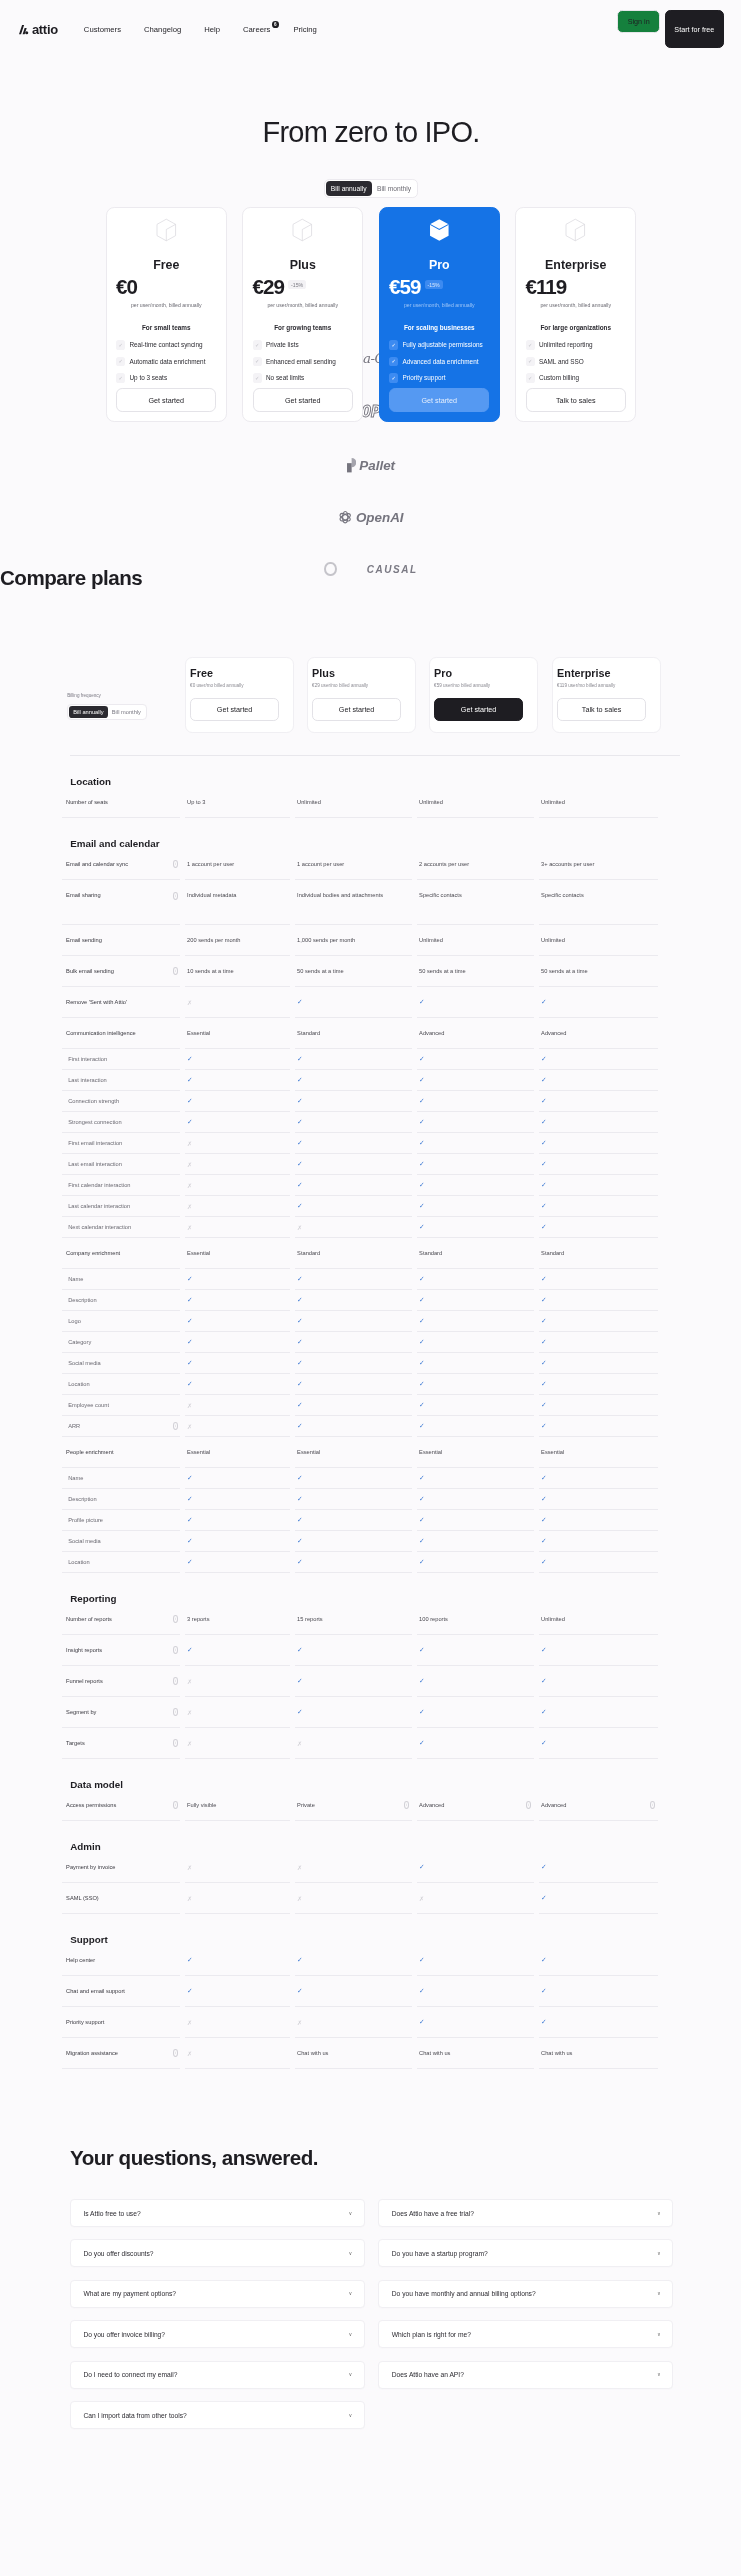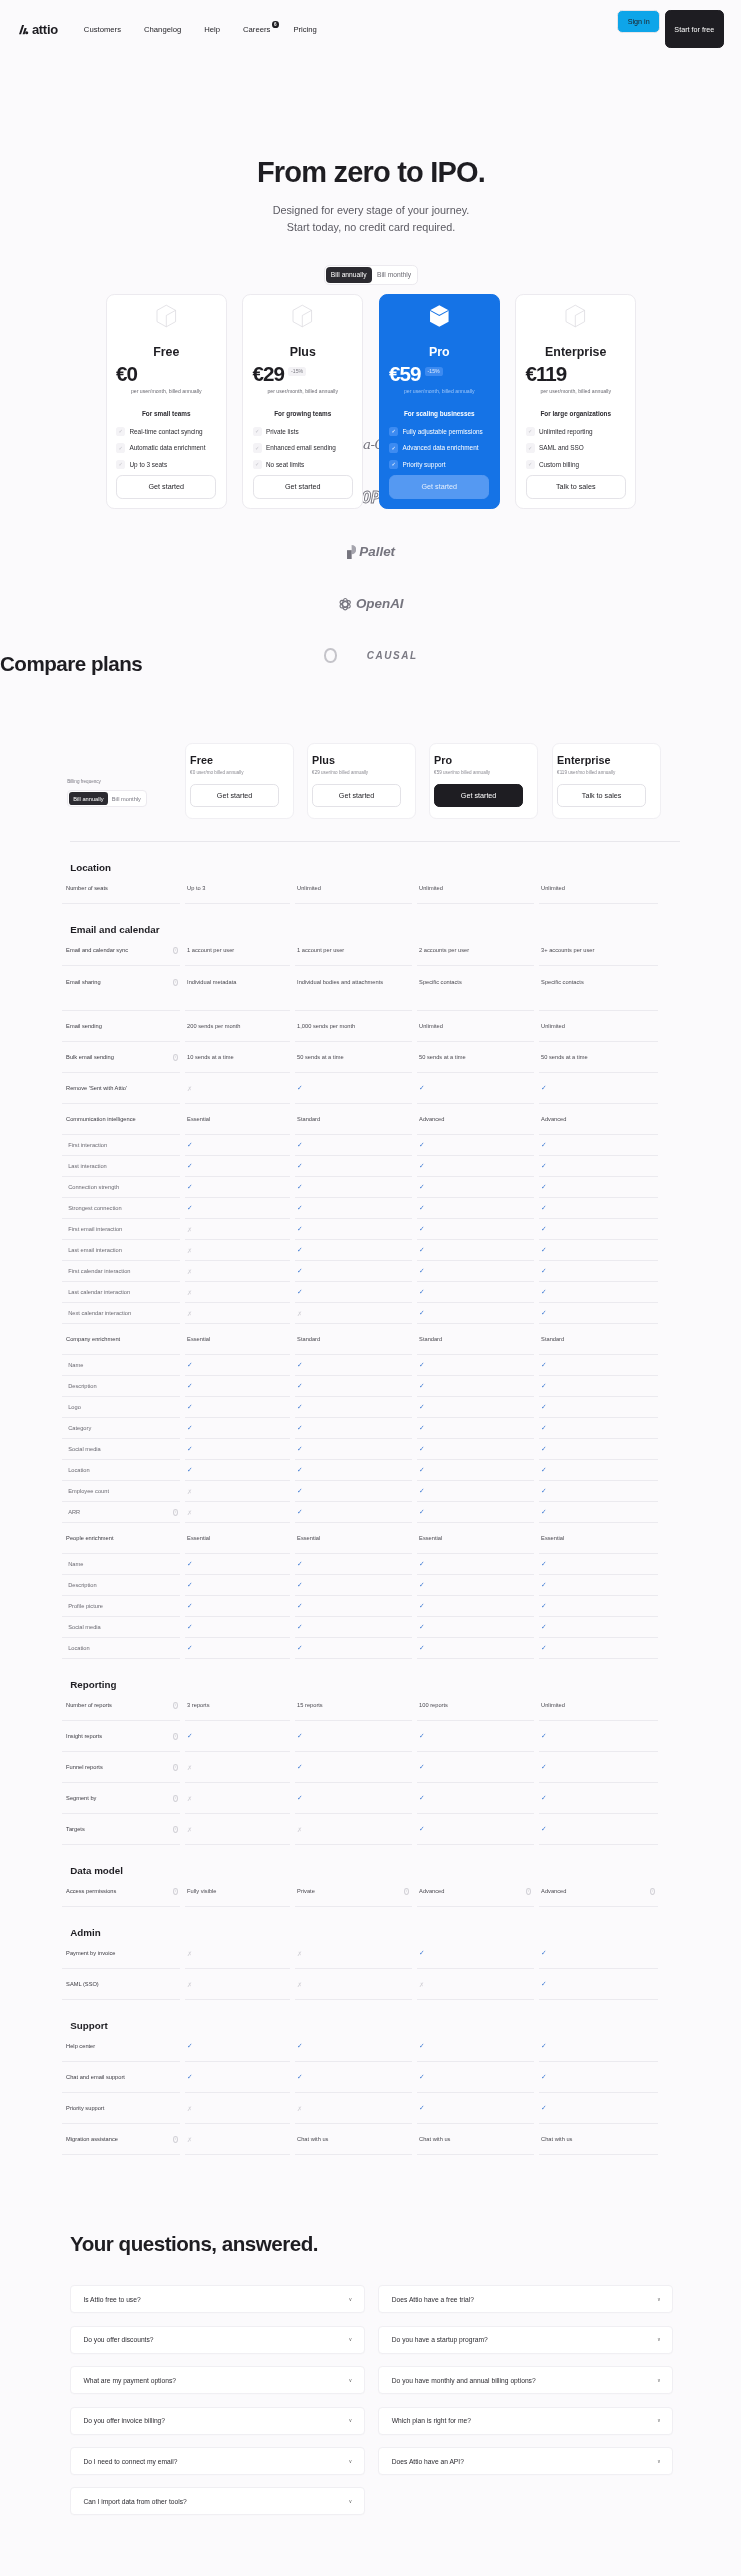--- a/index.html
+++ b/index.html
@@ -9,30 +9,30 @@
   
   .nav { height: 58px; display: flex; align-items: center; padding: 0 18.5px; position: relative; }
   .logo { display: flex; align-items: center; gap: 2.1px; font-weight: 700; font-size: 13px; letter-spacing: -0.3px; color: #1e1d22; }
   .logo-mark { width: 11.3px; height: 11.3px; position: relative; }
   .logo-mark svg { width: 11.3px; height: 11.3px; }
   .nav-links { display: flex; gap: 23px; margin-left: 26px; font-size: 7.7px; }
   .nav-link { color: #1e1d22; text-decoration: none; position: relative; }
   .badge-count { position: absolute; top: -3.1px; right: -8.2px; width: 6.7px; height: 6.7px; border-radius: 50%; background: #1e1d22; color: #fff; font-size: 4.6px; display: flex; align-items: center; justify-content: center; font-weight: 700; }
   .nav-right { margin-left: auto; display: flex; gap: 5.2px; }
   .btn { font-family: inherit; font-size: 7.2px; border-radius: 5.2px; cursor: pointer; }
-  .btn-outline { background: #0ea5e9; border: 0.5px solid #e6e5ea; color: #1e1d22; height: 23px; padding: 0 9.3px; }
+  .btn-outline { background: #15803d; border: 0.5px solid #e6e5ea; color: #1e1d22; height: 23px; padding: 0 9.3px; }
   .btn-dark { background: #1e1d22; color: #fff; border: 0.5px solid #1e1d22; height: 38px; padding: 0 8.2px; }
 
   
   .hero { text-align: center; padding-top: 58px; position: relative; }
   .hero-grid { position: absolute; left: 0; top: 41px; width: 742px; height: 247px; pointer-events: none;
     background-image: linear-gradient(#eeedf1 0.5px, transparent 0.5px), linear-gradient(90deg, #f1f0f4 0.5px, transparent 0.5px);
     background-size: 100% 23px, 36px 100%; opacity: 0.55;
     -webkit-mask-image: radial-gradient(ellipse at 50% 50%, transparent 35%, #000 80%); mask-image: radial-gradient(ellipse at 50% 50%, transparent 35%, #000 80%); }
-  .hero h1 { font-size: 29px; font-weight: 700; letter-spacing: -0.8px; color: #1e1d22; position: relative; margin-top: 40px; }
+  .hero h1 { font-size: 29px; font-weight: 400; letter-spacing: -0.8px; color: #1e1d22; position: relative; }
   .hero p { font-size: 10.8px; color: #5b5a62; line-height: 16.5px; margin-top: 13.4px; position: relative; }
   .toggle { display: inline-flex; margin-top: 30px; background: #fff; border: 0.5px solid #eceaef; border-radius: 5.2px; padding: 1px; position: relative; }
   .toggle span { font-size: 6.7px; padding: 4.1px 5.2px; border-radius: 4.1px; color: #6b6a72; }
   .toggle .on { background: #2b2a30; color: #fff; }
 
   
   .cards { display: flex; gap: 15.5px; justify-content: center; margin-top: 9.3px; position: relative; }
   .card { width: 121px; height: 215px; border-radius: 8.2px; background: #fff; border: 0.5px solid #eceaef; padding: 9.3px 9.3px; position: relative; }
   .card.pro { background: #1573e6; border-color: #1573e6; color: #fff; }
   .cube { width: 20.6px; height: 24px; }
@@ -119,21 +119,20 @@
   </nav>
   <div class="nav-right">
     <button class="btn btn-outline">Sign in</button>
     <button class="btn btn-dark">Start for free</button>
   </div>
 </header>
 
 <section class="hero">
   <div class="hero-grid"></div>
   <h1>From zero to IPO.</h1>
-  <p><span>Designed for every stage of your journey.</span><br><span>Start today, no credit card required.</span></p>
   <div class="toggle">
     <span class="on">Bill annually</span>
     <span>Bill monthly</span>
   </div>
 
   <div class="cards" id="cards">
       <div class="card"><svg class="cube" viewBox="0 0 40 46">
           <path d="M20 2 L38 12 L38 34 L20 44 L2 34 L2 12 Z" fill="none" stroke="#d3d2d8" stroke-width="1.2"></path>
           <path d="M20 22 L38 12 M20 22 L20 44" fill="none" stroke="#d3d2d8" stroke-width="1.2"></path>
         </svg><div class="card-name">Free</div>

